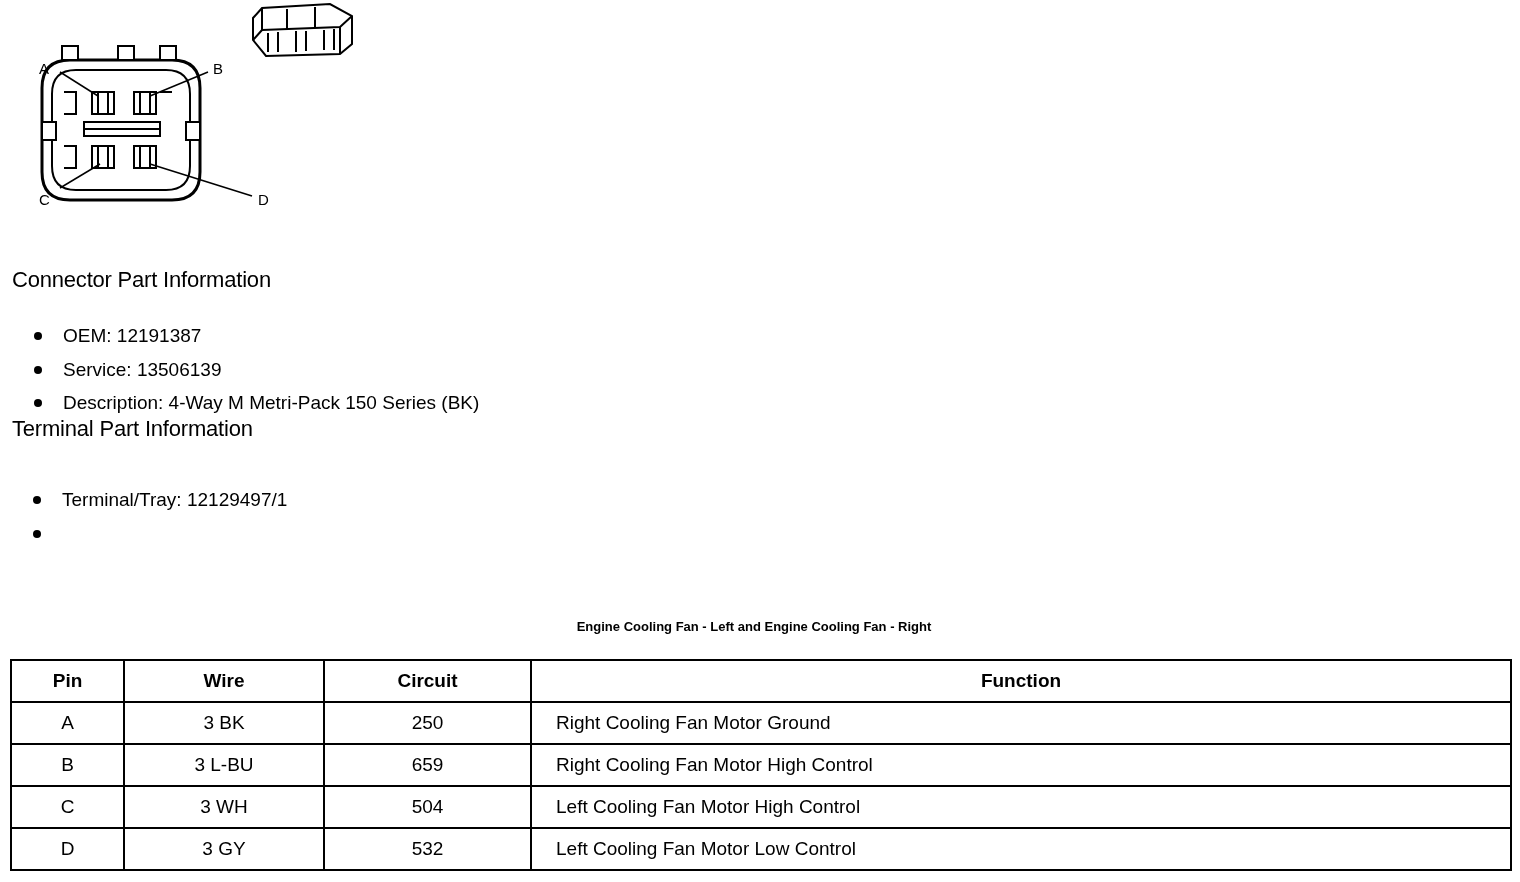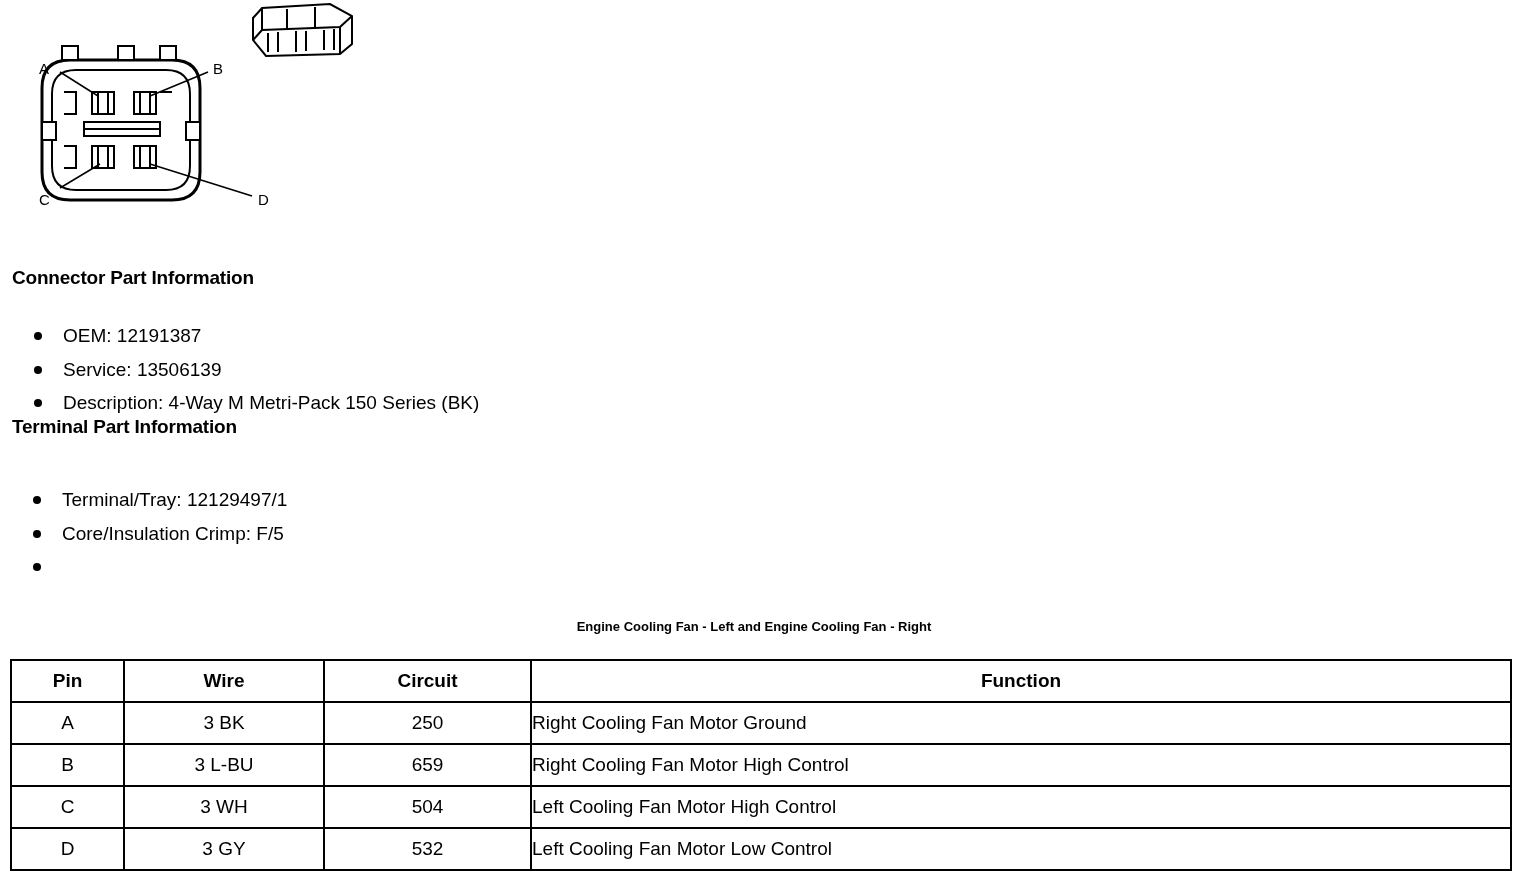--- a/index.html
+++ b/index.html
@@ -26,22 +26,22 @@
     position: absolute;
     left: 0px;
     top: 0px;
     width: 400px;
     height: 240px;
   }
 
   
   .section-heading {
     position: absolute;
-    font-size: 19px;
-    font-weight: bold;
+    font-size: 22px;
+    font-weight: normal;
     letter-spacing: -0.2px;
   }
   #connector-part-heading { left: 12px; top: 267px; }
   #terminal-part-heading  { left: 12px; top: 416px; }
 
   
   ul.bullets {
     position: absolute;
     margin: 1px;
     padding: 0;
@@ -95,21 +95,21 @@
     box-sizing: border-box;
   }
   #pin-table th {
     font-weight: bold;
     text-align: center;
     border-radius: 11px;
   }
   #pin-table td.c-pin,
   #pin-table td.c-wire,
   #pin-table td.c-circuit { text-align: center; }
-  #pin-table td.c-function { text-align: left; padding-left: 0; }
+  #pin-table td.c-function { text-align: left; padding-left: 24px; }
 
   col.col-pin     { width: 113px; }
   col.col-wire    { width: 200px; }
   col.col-circuit { width: 207px; }
   col.col-func    { width: 980px; }
 </style>
 </head>
 <body>
 
 <div class="page">
@@ -193,24 +193,20 @@
 
   <div class="section-heading" id="terminal-part-heading">Terminal Part Information</div>
 
   <ul class="bullets" id="terminal-list">
     <li>
       <span class="bullet-dot"></span>
       <span>Terminal/Tray: 12129497/1</span>
     </li>
     <li>
       <span class="bullet-dot"></span>
-      <span>Core/Insulation Crimp: F/5</span>
-    </li>
-    <li>
-      <span class="bullet-dot"></span>
     </li>
   </ul>
 
   <div id="table-title">Engine Cooling Fan - Left and Engine Cooling Fan - Right</div>
 
   <table id="pin-table">
     <colgroup>
       <col class="col-pin">
       <col class="col-wire">
       <col class="col-circuit">

